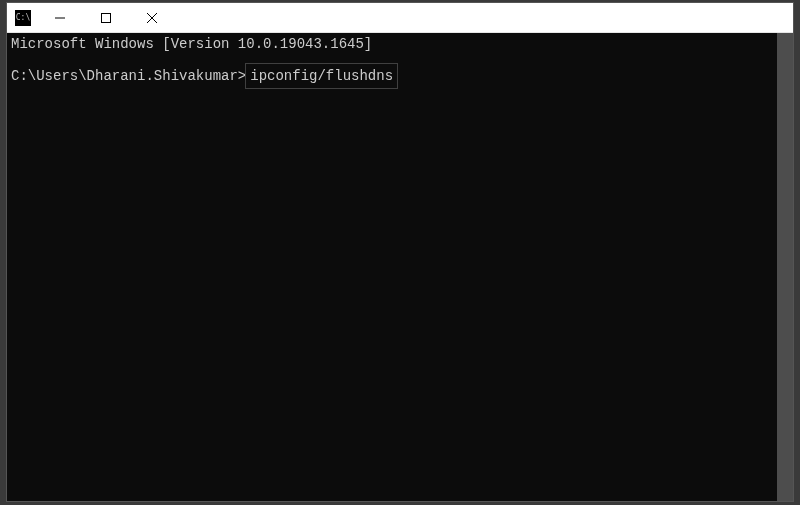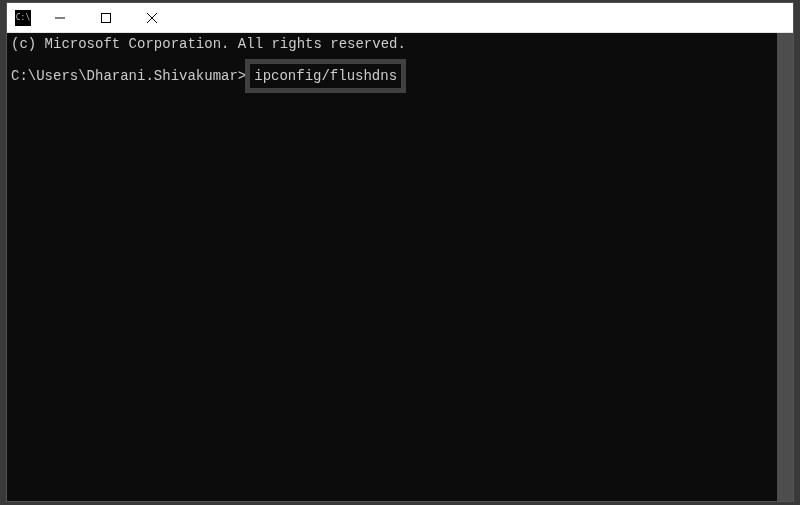--- a/index.html
+++ b/index.html
@@ -68,21 +68,21 @@
       font-family: Consolas, "Courier New", monospace;
       font-size: 14px;
       padding: 2px 4px;
       line-height: 1.3;
       position: relative;
       overflow: hidden;
     }
     .term-line { white-space: pre; }
     .prompt-line { white-space: pre; margin-top: 1em; }
     .highlight {
-      border: 5px solid #404040;
+      border: 1px solid #404040;
       padding: 4px 4px;
       margin-left: -1px;
       text-align: center;
     }
     .scrollbar {
       position: absolute;
       right: 0;
       top: 0;
       bottom: 0;
       width: 16px;
@@ -117,19 +117,19 @@
           </svg>
       </div>
       <div class="titlebar-btn close">
         <svg width="10" height="10" viewBox="0 0 10 10">
             <path d="M0 0 L10 10 M10 0 L0 10"></path>
           </svg>
       </div>
     </div>
   </div>
   <div class="terminal">
-    <div class="term-line">(c) Microsoft Corporation. All rights reserved.</div>
+    <div class="term-line">Microsoft Windows [Version 10.0.19043.1645]</div>
     <div class="prompt-line"><span>C:\Users\Dharani.Shivakumar&gt;</span><span class="highlight">ipconfig/flushdns</span></div>
     <div class="scrollbar">
       <div class="scrollbar-thumb"></div>
     </div>
   </div>
 </div>
 
 </body></html>

